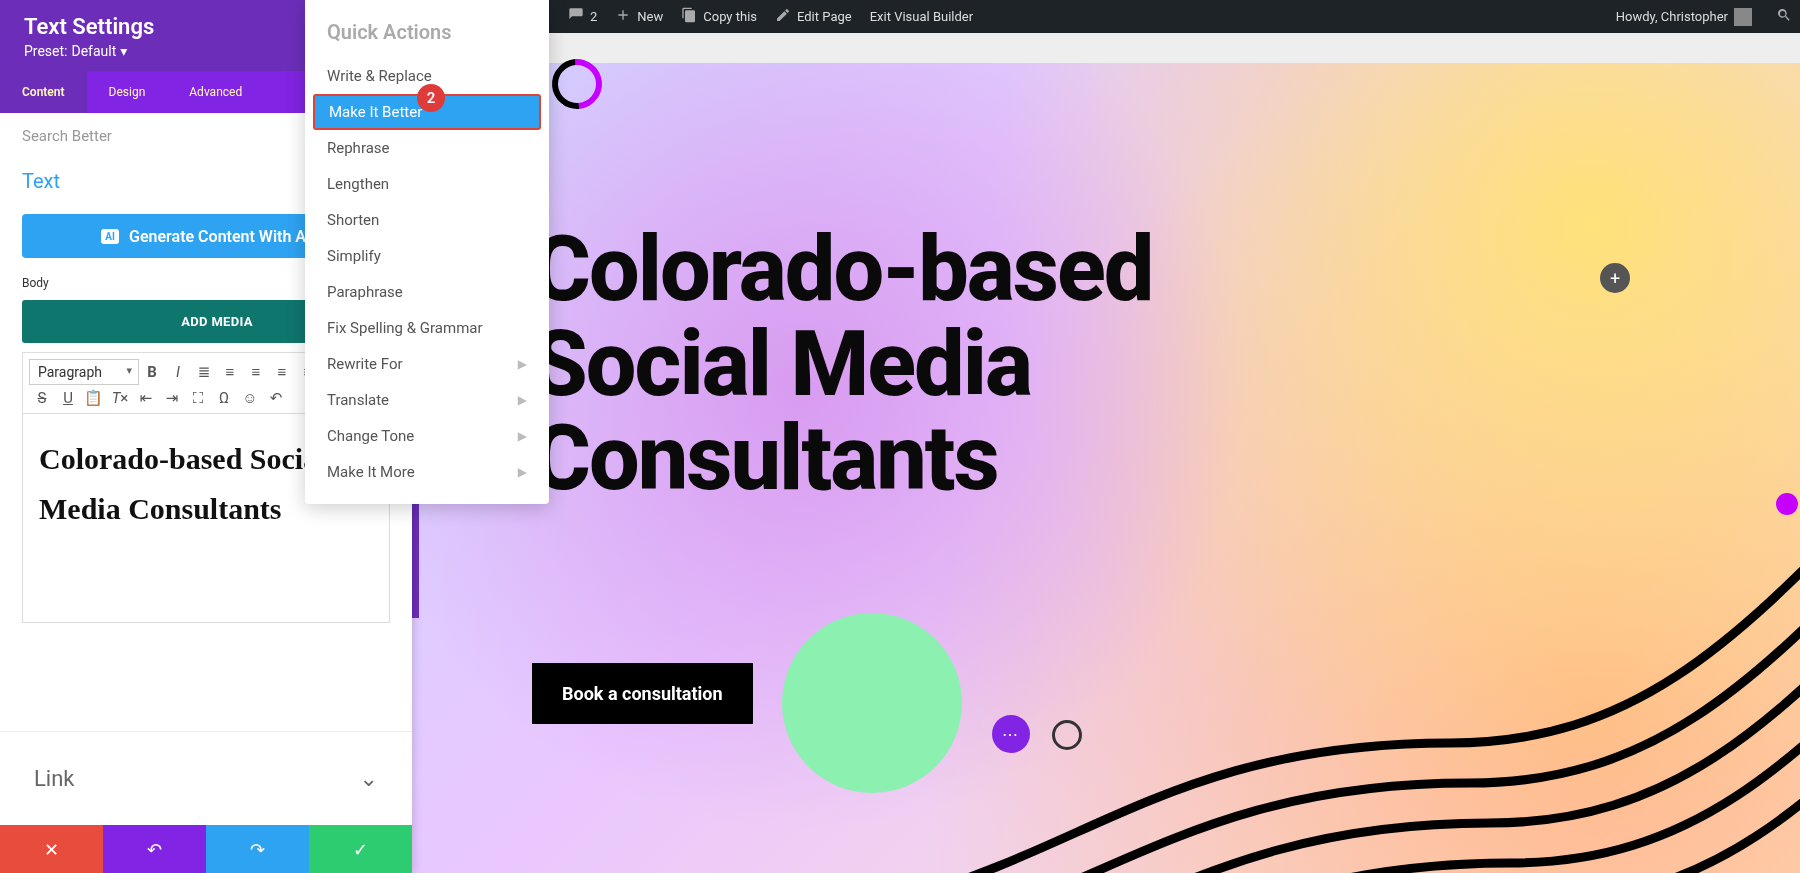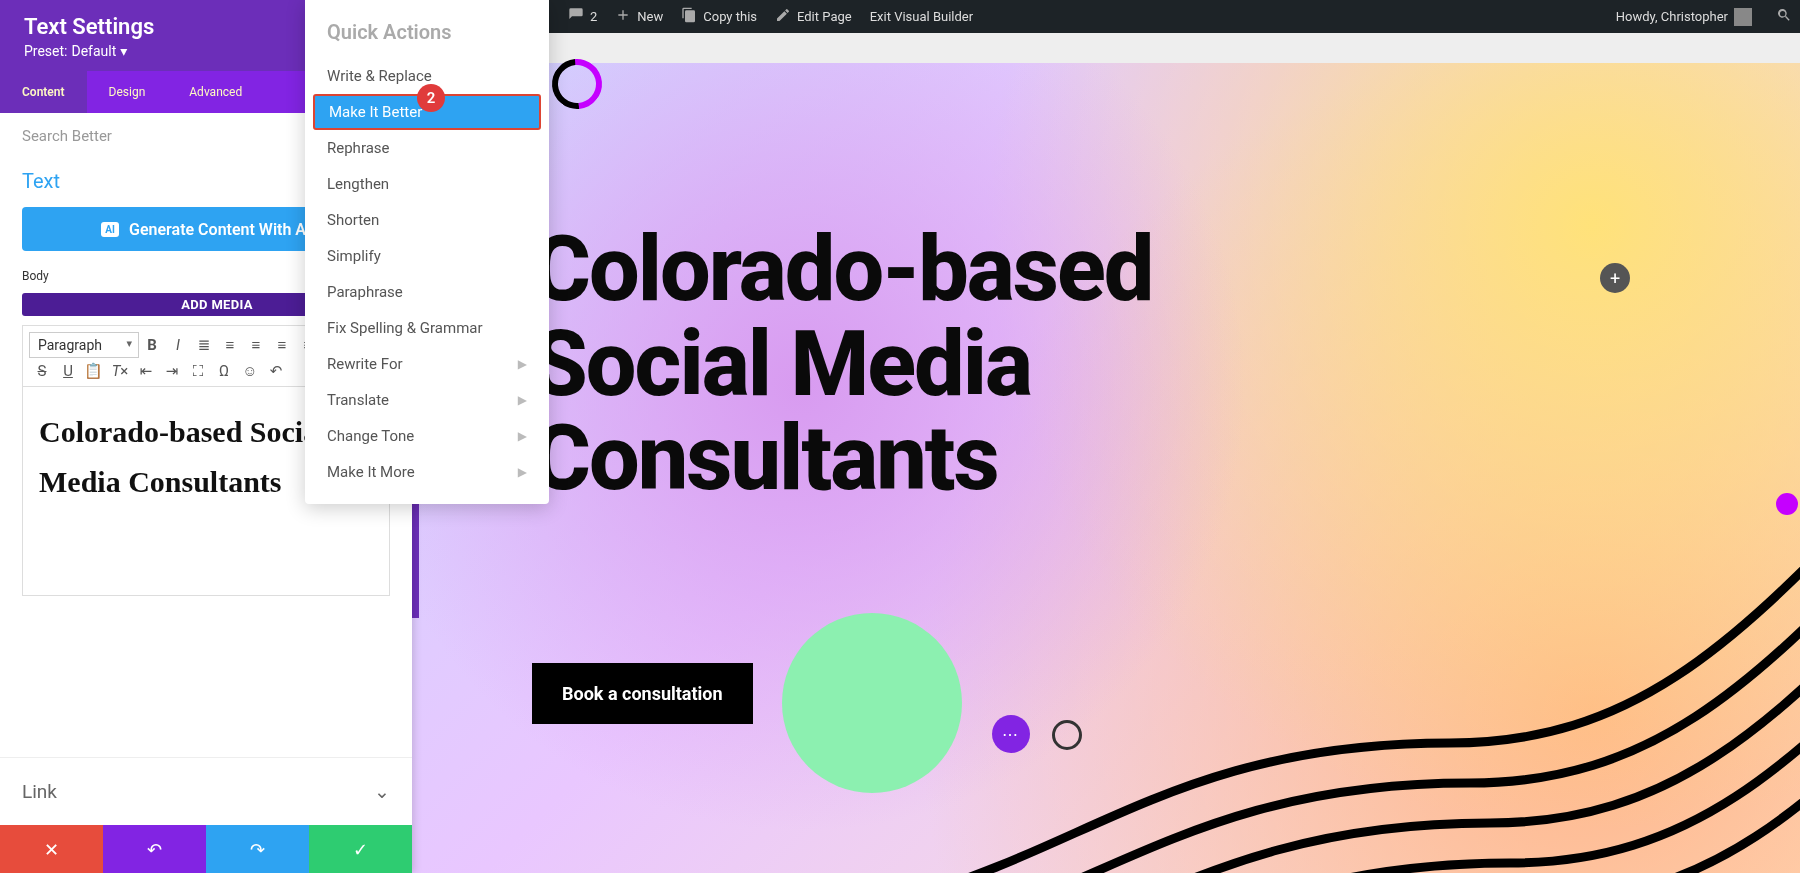--- a/index.html
+++ b/index.html
@@ -15,36 +15,36 @@
 
   
   .panel { position:absolute; top:0; left:0; width:412px; height:100%; background:#fff; box-shadow:2px 0 8px rgba(0,0,0,.15); z-index:20; display:flex; flex-direction:column; }
   .panel-head { background:#6c2eb9; color:#fff; padding:14px 24px 12px; }
   .panel-title { font-size:22px; font-weight:600; }
   .panel-preset { font-size:14px; margin-top:4px; display:flex; align-items:center; gap:4px; }
   .tabs { display:flex; background:#8224e3; }
   .tab { flex:0 0 auto; padding:14px 22px; color:#fef9c3; font-size:12px; cursor:pointer; }
   .tab.active { background:#6c2eb9; font-weight:600; }
   .search-row { padding:14px 22px; color:#999; font-size:15px; }
-  .section-label { color:#2ea3f2; font-size:20px; padding:10px 22px 14px; }
+  .section-label { color:#2ea3f2; font-size:20px; padding:10px 22px 21px; }
   .gen-btn { margin:0 22px 18px; background:#2ea3f2; color:#fff; border:none; border-radius:4px; height:44px; display:flex; align-items:center; justify-content:center; gap:10px; font-size:16px; font-weight:600; cursor:pointer; }
   .gen-btn .ai-badge { background:#fff; color:#2ea3f2; font-size:10px; font-weight:700; padding:2px 4px; border-radius:3px; }
   .body-label { padding:0 22px 10px; font-size:12px; color:#333; }
-  .add-media { margin:0 0 10px 22px; background:#4c1d95; color:#fff; border:none; padding:4px 14px; font-size:13px; font-weight:700; letter-spacing:.3px; cursor:pointer; border-radius:3px; }
+  .add-media { margin:0 0 10px 22px; background:#0f766e; color:#fff; border:none; padding:14px 14px; font-size:13px; font-weight:700; letter-spacing:.3px; cursor:pointer; border-radius:3px; }
   .editor-tabs { display:flex; justify-content:flex-end; padding:0 22px; margin-top:-40px; }
   .editor-tab { padding:10px 18px; background:#f6f6f6; border:1px solid #ddd; border-bottom:none; font-size:15px; color:#555; cursor:pointer; border-radius:3px 3px 0 0; }
   .toolbar { margin:0 22px; border:1px solid #ddd; border-bottom:none; padding:6px 6px 2px; display:flex; flex-wrap:wrap; gap:0; align-items:center; background:#fff; }
   .toolbar .sel { border:1px solid #ccc; padding:4px 24px 4px 8px; font-size:14px; color:#333; position:relative; min-width:110px; }
   .toolbar .sel::after { content:"▾"; position:absolute; right:6px; top:4px; font-size:11px; color:#666; }
   .toolbar .tbtn { width:26px; height:26px; display:flex; align-items:center; justify-content:center; color:#555; cursor:pointer; font-size:15px; }
   .editor-body { margin:0 22px; border:1px solid #ddd; min-height:210px; padding:20px 16px 30px; position:relative; background:#fff; }
   .editor-body h2 { font-family: Georgia, 'Times New Roman', serif; font-weight:700; font-size:30px; line-height:1.65; color:#111; }
   .ai-popover-btn { position:absolute; top:6px; right:8px; width:30px; height:26px; border:2px solid #e03b3b; border-radius:4px; background:#eef; display:flex; align-items:center; justify-content:center; font-size:10px; font-weight:700; color:#445; }
   .badge-circle { position:absolute; width:28px; height:28px; border-radius:50%; background:#e03b3b; color:#fff; display:flex; align-items:center; justify-content:center; font-size:15px; font-weight:600; }
-  .link-row { margin-top:auto; padding:22px; font-size:19px; color:#666; display:flex; align-items:center; justify-content:space-between; border-top:1px solid #eee;gap:44px; }
+  .link-row { margin-top:auto; padding:34px; font-size:22px; color:#666; display:flex; align-items:center; justify-content:space-between; border-top:1px solid #eee;gap:44px; }
   .footer-bar { display:flex; height:48px; }
   .footer-bar .fbtn { flex:1; display:flex; align-items:center; justify-content:center; color:#fff; font-size:18px; cursor:pointer; }
   .fbtn.red{background:#e74c3c;} .fbtn.purple{background:#8224e3;} .fbtn.blue{background:#2ea3f2;} .fbtn.green{background:#2ecc71;}
 
   
   .qa-menu { position:absolute; left:305px; top:0; width:244px; background:#fff; box-shadow:0 4px 20px rgba(0,0,0,.2); z-index:60; padding:10px 0 14px; border-radius:0 0 4px 4px; }
   .qa-title { padding:10px 22px 14px; color:#aaa; font-size:20px; font-weight:600; }
   .qa-item { padding:9px 22px; font-size:15px; color:#555; cursor:pointer; display:flex; align-items:center; justify-content:space-between; position:relative; }
   .qa-item.selected { background:#2ea3f2; color:#fff; border:2px solid #d43; margin:0 8px; border-radius:3px; padding:7px 14px; }
   .qa-item .chev { color:#bbb; font-size:12px; }

